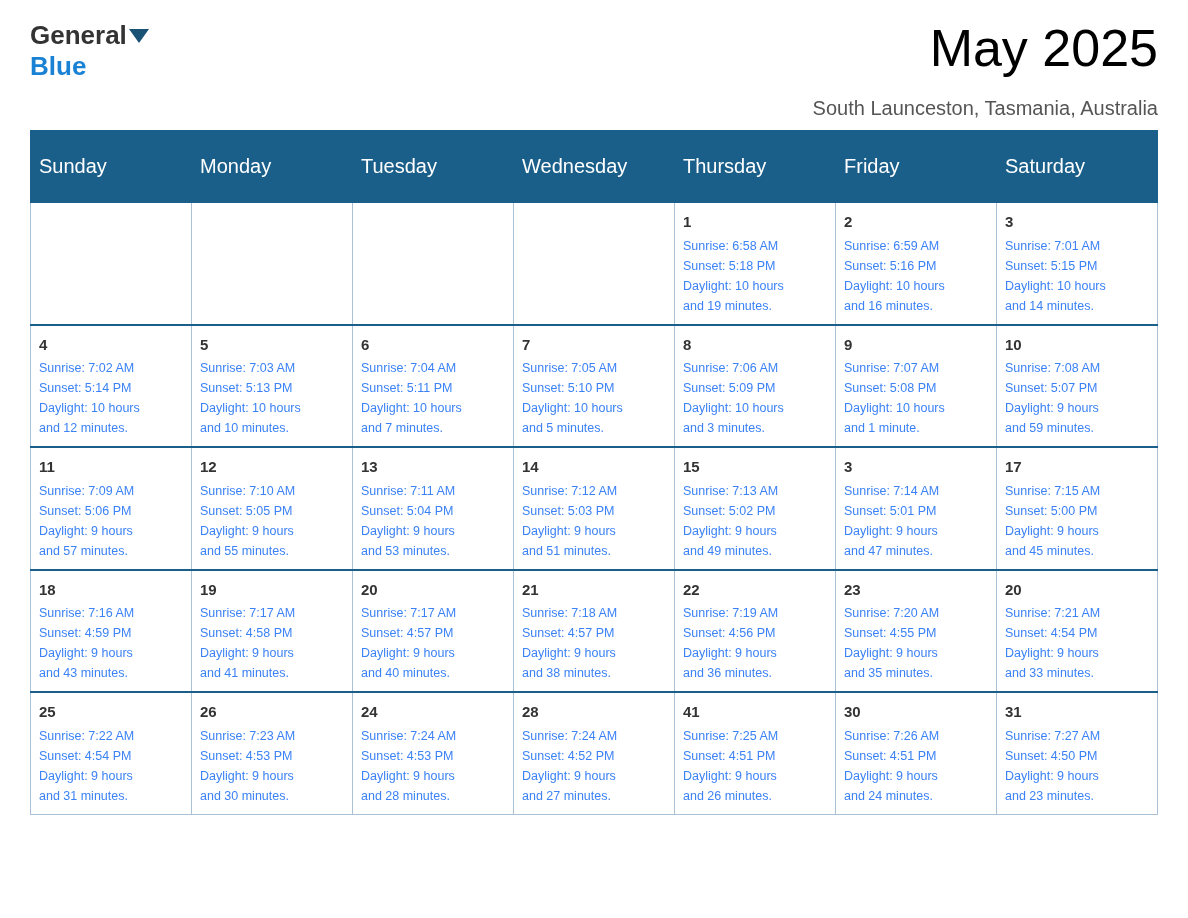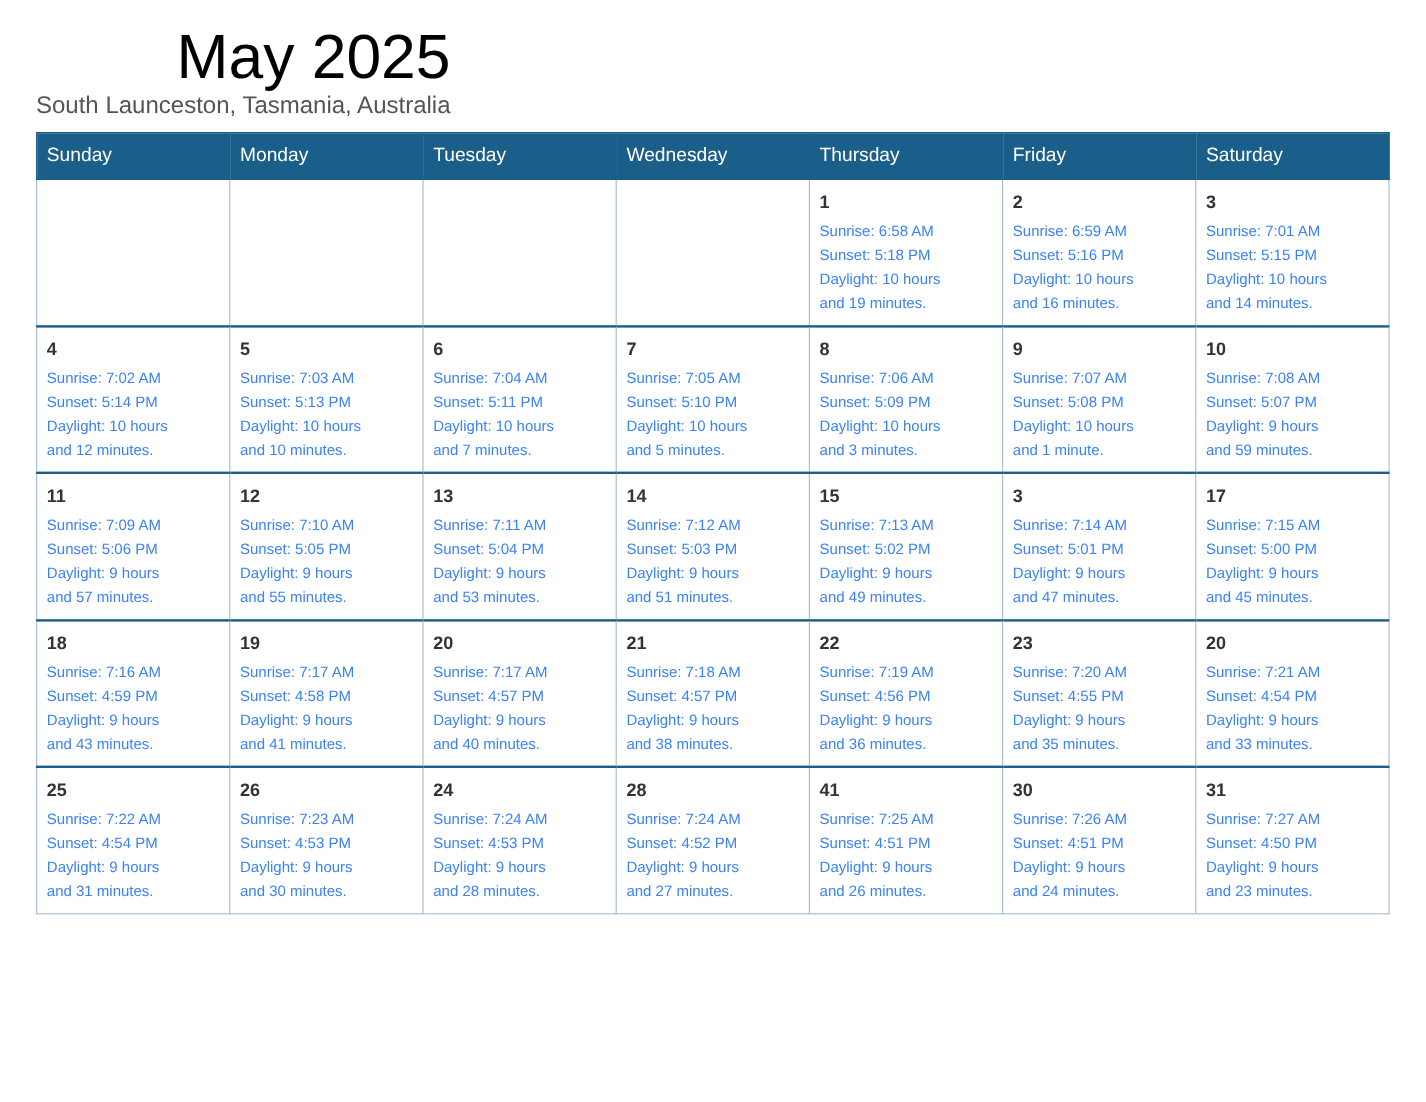--- a/index.html
+++ b/index.html
@@ -48,32 +48,32 @@
     }
     .month-title {
       font-size: 52px;
       font-weight: normal;
       color: #000000;
       line-height: 1.1;
     }
     .location-title {
       font-size: 20px;
       color: #555;
-      margin-top: 0;
+      margin-top: 20px;
     }
     .calendar {
       width: 100%;
       border-collapse: collapse;
       border: 1px solid #aac0d6;
     }
     .calendar th {
       background-color: #1a5f8a;
       color: #fff;
-      padding: 10px 8px;
-      font-size: 16px;
+      padding: 24px 8px;
+      font-size: 20px;
       font-weight: normal;
       text-align: left;
       border: 1px solid #1a5f8a;
     }
     .calendar td {
       vertical-align: top;
       padding: 8px;
       border: 1px solid #aac0d6;
       width: 14.28%;
       min-height: 110px;
@@ -97,20 +97,27 @@
       background: #fff;
     }
     .row-separator td {
       border-top: 2px solid #1a5f8a;
     }
   </style>
 </head>
 <body>
 
 <div class="header">
+  <div class="logo">
+    <div class="logo-text">
+      <span class="logo-general">General</span>
+      <span class="logo-triangle"></span>
+    </div>
+    <span class="logo-blue">Blue</span>
+  </div>
   <div class="title-section">
     <div class="month-title">May 2025</div>
     <div class="location-title">South Launceston, Tasmania, Australia</div>
   </div>
 </div>
 
 <table class="calendar">
   <thead>
     <tr>
     <th>Sunday</th>

